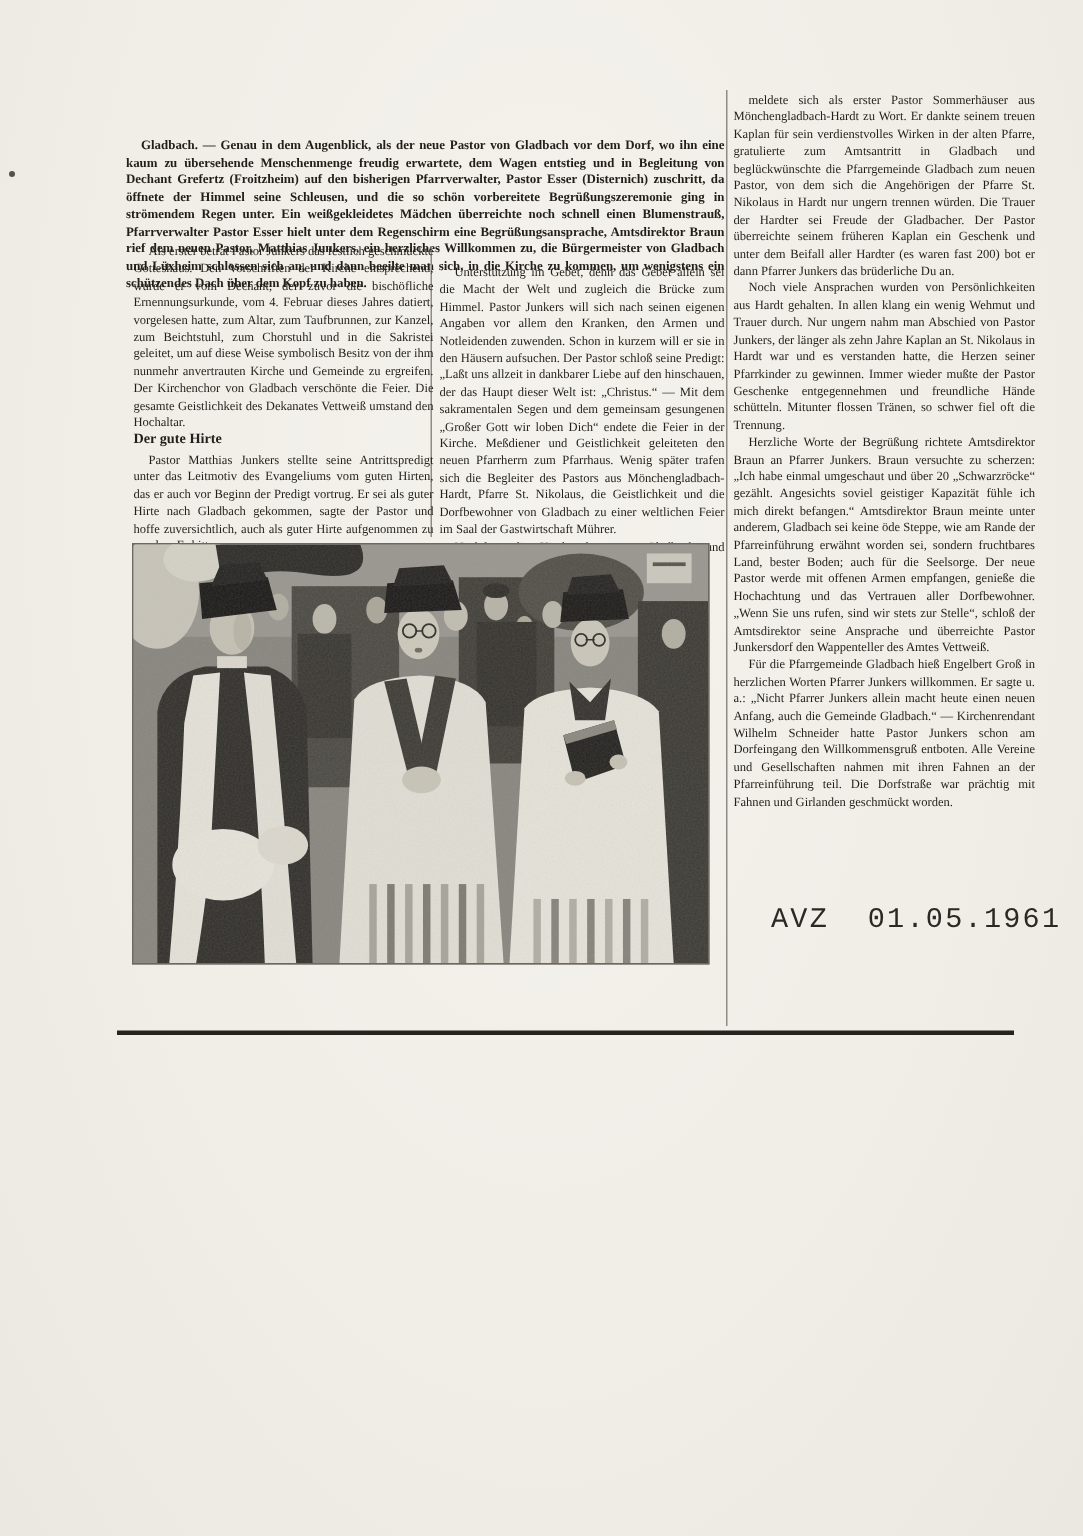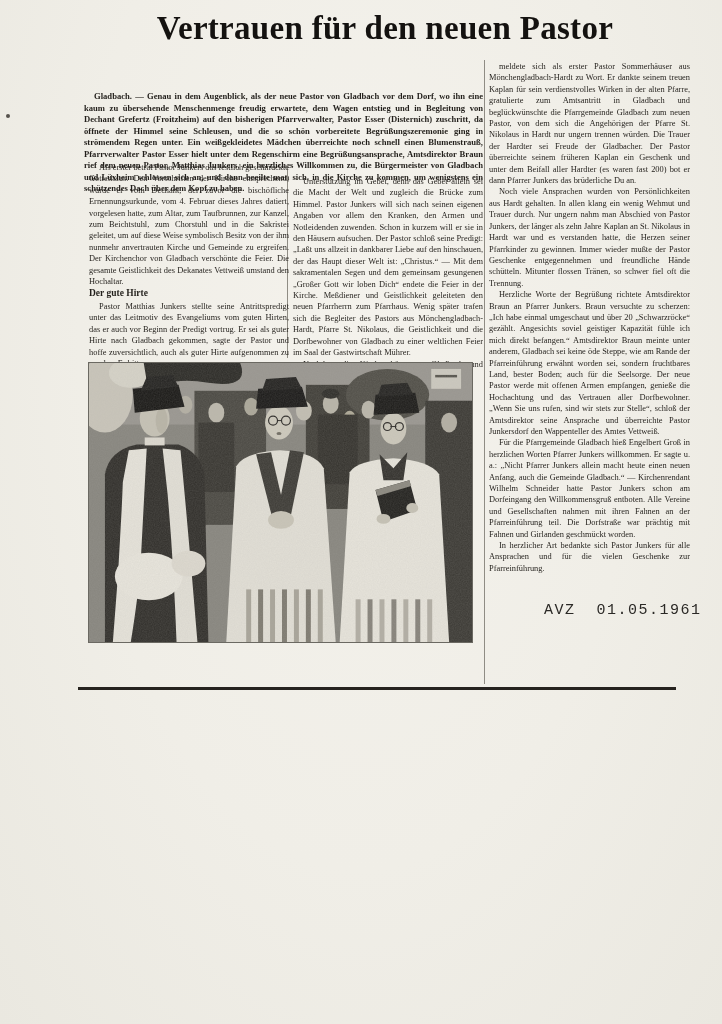--- a/index.html
+++ b/index.html
@@ -43,32 +43,31 @@
     border:1px solid #6b6962; background:#8a8883;
   }
   .photo-wrap svg { display:block; width:100%; height:100%; }
   .caption {
     position:absolute; left:88px; top:648px; width:385px;
     font-size:9.5px; line-height:13.5px; font-weight:bold; text-align:justify;
     color:#1c1a16;
   }
   .hrule { position:absolute; left:78px; top:687px; width:598px; height:2.5px; background:#26231f; }
   .stamp {
-    position:absolute; left:544px; top:602px;
-    font-family:"Liberation Mono", monospace; font-size:15px;
+    position:absolute; left:514px; top:602px;
+    font-family:"Liberation Mono", monospace; font-size:19px;
     letter-spacing:1.5px; white-space:pre; color:#2b2926;
   }
   .scan-mark { position:absolute; left:6px; top:114px; width:4px; height:4px; background:#55524c; border-radius:50%; }
 </style>
 </head>
 <body>
 
 <div class="page">
 
-  <h1 class="headline">Vertrauen für den neuen Pastor</h1>
 
   <div class="lead">
     <p>Gladbach. — Genau in dem Augenblick, als der neue Pastor von Gladbach vor dem Dorf, wo ihn eine kaum zu übersehende Menschenmenge freudig erwartete, dem Wagen entstieg und in Begleitung von Dechant Grefertz (Froitzheim) auf den bisherigen Pfarrverwalter, Pastor Esser (Disternich) zuschritt, da öffnete der Himmel seine Schleusen, und die so schön vorbereitete Begrüßungszeremonie ging in strömendem Regen unter. Ein weißgekleidetes Mädchen überreichte noch schnell einen Blumenstrauß, Pfarrverwalter Pastor Esser hielt unter dem Regenschirm eine Begrüßungsansprache, Amtsdirektor Braun rief dem neuen Pastor, Matthias Junkers, ein herzliches Willkommen zu, die Bürgermeister von Gladbach und Lüxheim schlossen sich an, und dann beeilte man sich, in die Kirche zu kommen, um wenigstens ein schützendes Dach über dem Kopf zu haben.</p>
   </div>
 
   <div class="vrule vrule-a"></div>
   <div class="vrule vrule-b"></div>
 
   <div class="bodycol col1">
     <p>Als erster betrat Pastor Junkers das festlich geschmückte Gotteshaus. Den Vorschriften der Kirche entsprechend, wurde er vom Dechant, der zuvor die bischöfliche Ernennungsurkunde, vom 4. Februar dieses Jahres datiert, vorgelesen hatte, zum Altar, zum Taufbrunnen, zur Kanzel, zum Beichtstuhl, zum Chorstuhl und in die Sakristei geleitet, um auf diese Weise symbolisch Besitz von der ihm nunmehr anvertrauten Kirche und Gemeinde zu ergreifen. Der Kirchenchor von Gladbach verschönte die Feier. Die gesamte Geistlichkeit des Dekanates Vettweiß umstand den Hochaltar.</p>
@@ -79,21 +78,20 @@
   <div class="bodycol col2">
     <p>Unterstützung im Gebet, denn das Gebet allein sei die Macht der Welt und zugleich die Brücke zum Himmel. Pastor Junkers will sich nach seinen eigenen Angaben vor allem den Kranken, den Armen und Notleidenden zuwenden. Schon in kurzem will er sie in den Häusern aufsuchen. Der Pastor schloß seine Predigt: „Laßt uns allzeit in dankbarer Liebe auf den hinschauen, der das Haupt dieser Welt ist: „Christus.“ — Mit dem sakramentalen Segen und dem gemeinsam gesungenen „Großer Gott wir loben Dich“ endete die Feier in der Kirche. Meßdiener und Geistlichkeit geleiteten den neuen Pfarrherrn zum Pfarrhaus. Wenig später trafen sich die Begleiter des Pastors aus Mönchengladbach-Hardt, Pfarre St. Nikolaus, die Geistlichkeit und die Dorfbewohner von Gladbach zu einer weltlichen Feier im Saal der Gastwirtschaft Mührer.</p>
     <p>Nachdem die Kirchenchöre aus Gladbach und Mönchengladbach-Hardt gesungen hatten,</p>
   </div>
 
   <div class="bodycol col3">
     <p>meldete sich als erster Pastor Sommerhäuser aus Mönchengladbach-Hardt zu Wort. Er dankte seinem treuen Kaplan für sein verdienstvolles Wirken in der alten Pfarre, gratulierte zum Amtsantritt in Gladbach und beglückwünschte die Pfarrgemeinde Gladbach zum neuen Pastor, von dem sich die Angehörigen der Pfarre St. Nikolaus in Hardt nur ungern trennen würden. Die Trauer der Hardter sei Freude der Gladbacher. Der Pastor überreichte seinem früheren Kaplan ein Geschenk und unter dem Beifall aller Hardter (es waren fast 200) bot er dann Pfarrer Junkers das brüderliche Du an.</p>
     <p>Noch viele Ansprachen wurden von Persönlichkeiten aus Hardt gehalten. In allen klang ein wenig Wehmut und Trauer durch. Nur ungern nahm man Abschied von Pastor Junkers, der länger als zehn Jahre Kaplan an St. Nikolaus in Hardt war und es verstanden hatte, die Herzen seiner Pfarrkinder zu gewinnen. Immer wieder mußte der Pastor Geschenke entgegennehmen und freundliche Hände schütteln. Mitunter flossen Tränen, so schwer fiel oft die Trennung.</p>
     <p>Herzliche Worte der Begrüßung richtete Amtsdirektor Braun an Pfarrer Junkers. Braun versuchte zu scherzen: „Ich habe einmal umgeschaut und über 20 „Schwarzröcke“ gezählt. Angesichts soviel geistiger Kapazität fühle ich mich direkt befangen.“ Amtsdirektor Braun meinte unter anderem, Gladbach sei keine öde Steppe, wie am Rande der Pfarreinführung erwähnt worden sei, sondern fruchtbares Land, bester Boden; auch für die Seelsorge. Der neue Pastor werde mit offenen Armen empfangen, genieße die Hochachtung und das Vertrauen aller Dorfbewohner. „Wenn Sie uns rufen, sind wir stets zur Stelle“, schloß der Amtsdirektor seine Ansprache und überreichte Pastor Junkersdorf den Wappenteller des Amtes Vettweiß.</p>
     <p>Für die Pfarrgemeinde Gladbach hieß Engelbert Groß in herzlichen Worten Pfarrer Junkers willkommen. Er sagte u. a.: „Nicht Pfarrer Junkers allein macht heute einen neuen Anfang, auch die Gemeinde Gladbach.“ — Kirchenrendant Wilhelm Schneider hatte Pastor Junkers schon am Dorfeingang den Willkommensgruß entboten. Alle Vereine und Gesellschaften nahmen mit ihren Fahnen an der Pfarreinführung teil. Die Dorfstraße war prächtig mit Fahnen und Girlanden geschmückt worden.</p>
-    <p>In herzlicher Art bedankte sich Pastor Junkers für alle Ansprachen und für die vielen Geschenke zur Pfarreinführung.</p>
   </div>
 
   <div class="photo-wrap">
     <svg viewBox="0 0 385 281" preserveAspectRatio="none" aria-hidden="true">
       <defs>
         <filter id="grain" x="0" y="0" width="100%" height="100%">
           <feTurbulence type="fractalNoise" baseFrequency="0.85" numOctaves="2" stitchTiles="stitch"></feTurbulence>
           <feColorMatrix type="matrix" values="0 0 0 0 0.45  0 0 0 0 0.44  0 0 0 0 0.41  0 0 0 0.9 0"></feColorMatrix>
         </filter>
       </defs>

